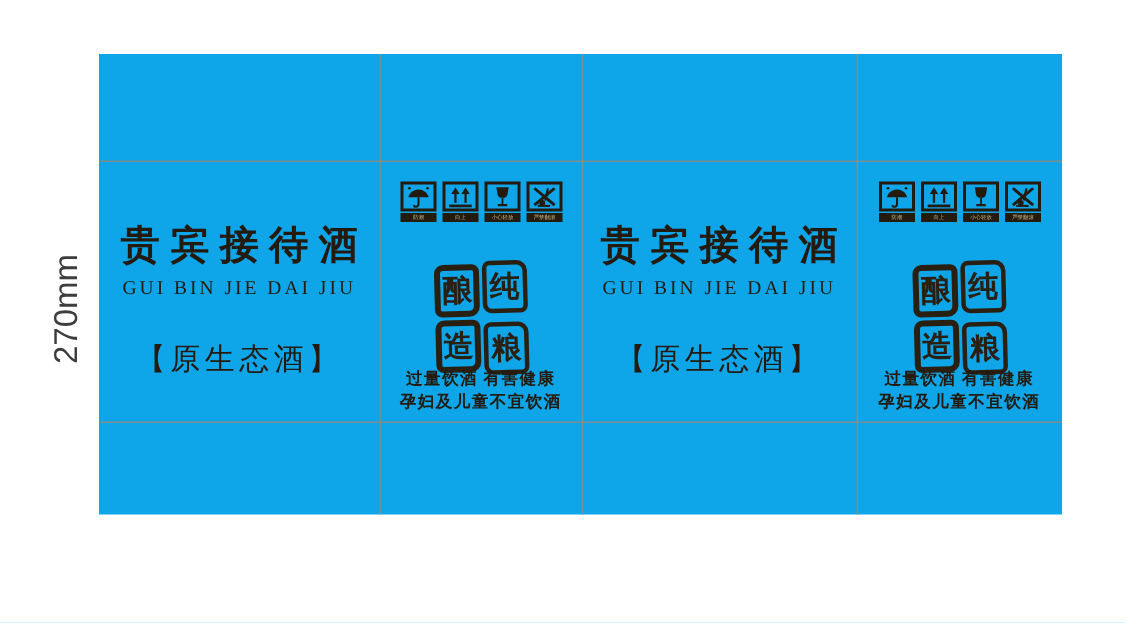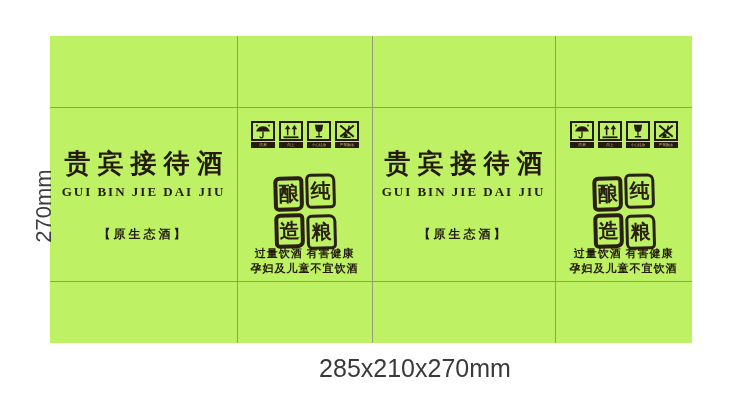--- a/index.html
+++ b/index.html
@@ -1,38 +1,38 @@
 <!DOCTYPE html>
 <html><head>
 <meta charset="utf-8">
 <style>
   * { margin:0; padding:0; box-sizing:border-box; }
   html,body { width:750px; height:415px; background:#ffffff; overflow:hidden;
               font-family:"Liberation Sans", sans-serif; }
   .stage { position:relative; width:750px; height:415px; background:#ffffff; }
 
   
-  .dieline { position:absolute; left:50px; top:36px; width:642px; height:307px;
-             background:#bef264; }
+  .dieline { position:absolute; left:66px; top:36px; width:642px; height:307px;
+             background:#0ea5e9; }
 
   
   .vline { position:absolute; top:0; width:1px; height:100%; background:#8d8b80; opacity:.85; }
   .hline { position:absolute; left:0; height:1px; width:100%; background:#8d8b80; opacity:.85; }
 
   .panel { position:absolute; top:0; height:100%; }
 
   
   .front-block { position:absolute; top:110px; left:0; width:100%; text-align:center; }
   .brand-title { font-family:"DejaVu Serif","Liberation Serif",serif; font-weight:bold;
                  font-size:26px; letter-spacing:7px; color:#241b0e; white-space:nowrap;
                  text-indent:7px; }
-  .brand-latin { font-family:"Liberation Serif",serif; font-weight:bold; font-size:13px;
+  .brand-latin { font-family:"Liberation Serif",serif; font-weight:normal; font-size:13px;
                  letter-spacing:2px; color:#241b0e; margin-top:3px; white-space:nowrap; }
   .tagline { position:absolute; top:190px; left:0; width:100%; text-align:center;
-             font-size:12px; font-weight:bold; letter-spacing:3px; color:#241b0e;
+             font-size:20px; font-weight:normal; letter-spacing:3px; color:#241b0e;
              white-space:nowrap; }
 
   
   .icon-row { position:absolute; top:85px; left:50%; transform:translateX(-50%);
               display:flex; gap:4px; }
   .pkg-icon { width:24px; display:flex; flex-direction:column; align-items:center; }
   .pkg-icon .sym { width:24px; height:20px; border:2px solid #241b0e;
                    display:flex; align-items:center; justify-content:center; }
   .pkg-icon .sym svg { display:block; }
   .icon-label { margin-top:1px; width:24px; height:6px; background:#241b0e; color:#c9b686;
@@ -210,15 +210,14 @@
       </div>
 
       <div class="warning">
         <div>过量饮酒 有害健康</div>
         <div>孕妇及儿童不宜饮酒</div>
       </div>
     </div>
   </div>
 
   <div class="dim-side">270mm</div>
-  <div class="dim-bottom">285x210x270mm</div>
 
 </div>
 
 </body></html>

